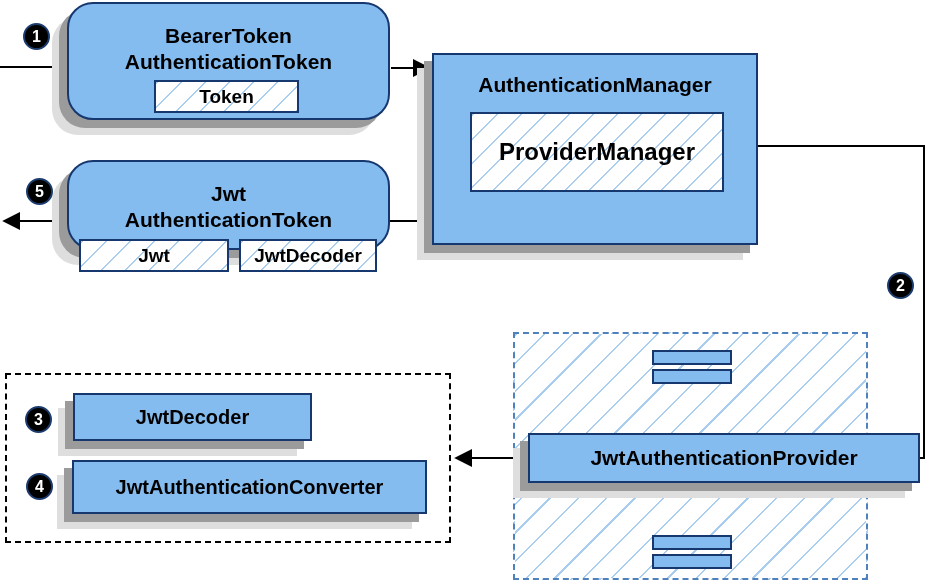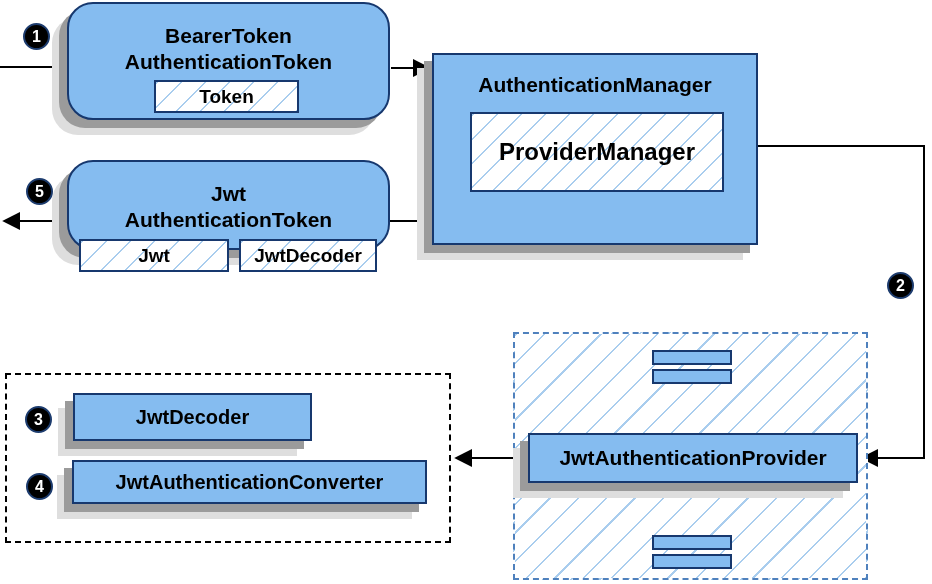--- a/index.html
+++ b/index.html
@@ -120,27 +120,27 @@
   </div>
 
 
   <div class="group-providers"></div>
 
   <div class="bar" style="top:350px;"></div>
   <div class="bar" style="top:369px;"></div>
   <div class="bar" style="top:535px;"></div>
   <div class="bar" style="top:554px;"></div>
 
-  <div class="node shadow lbl-flex" style="left:528px;top:433px;width:330px;height:50px;font-size:21px;">
+  <div class="node shadow lbl-flex" style="left:528px;top:433px;width:392px;height:50px;font-size:21px;">
     <span>JwtAuthenticationProvider</span>
   </div>
 
   <div class="group-outer"></div>
 
   <div class="node shadow lbl-flex" style="left:73px;top:393px;width:239px;height:48px;font-size:20px;">
     <span>JwtDecoder</span>
   </div>
 
-  <div class="node shadow lbl-flex" style="left:72px;top:460px;width:355px;height:44px;font-size:20px;">
+  <div class="node shadow lbl-flex" style="left:72px;top:460px;width:355px;height:54px;font-size:20px;">
     <span>JwtAuthenticationConverter</span>
   </div>
 
 </div>
 
 </body></html>

